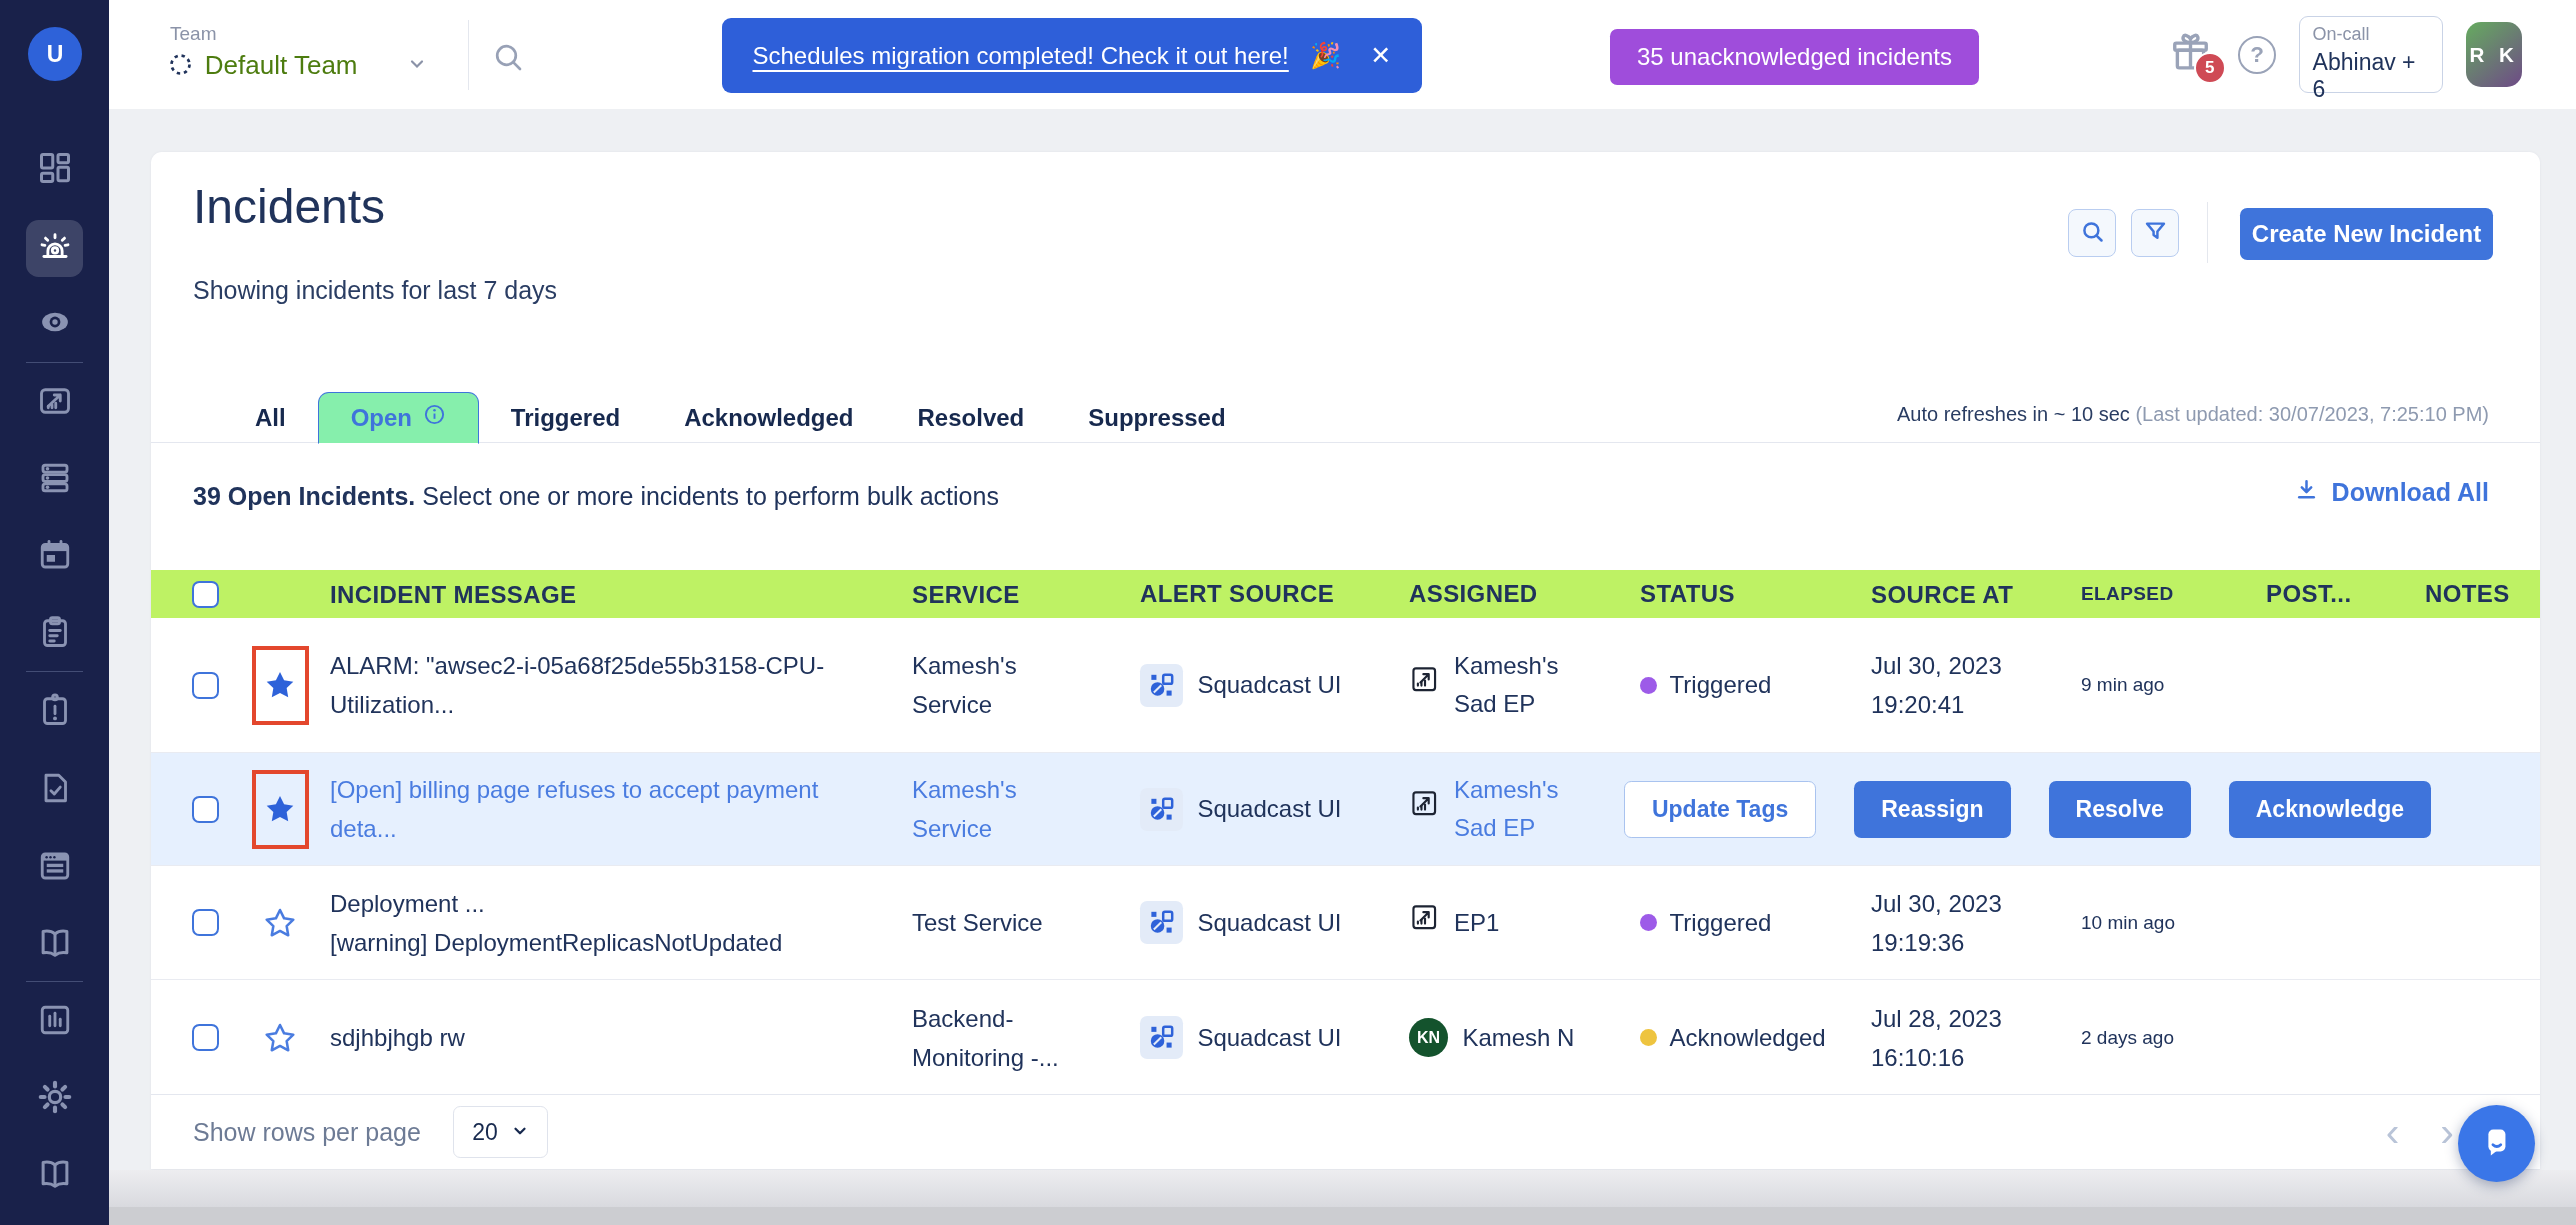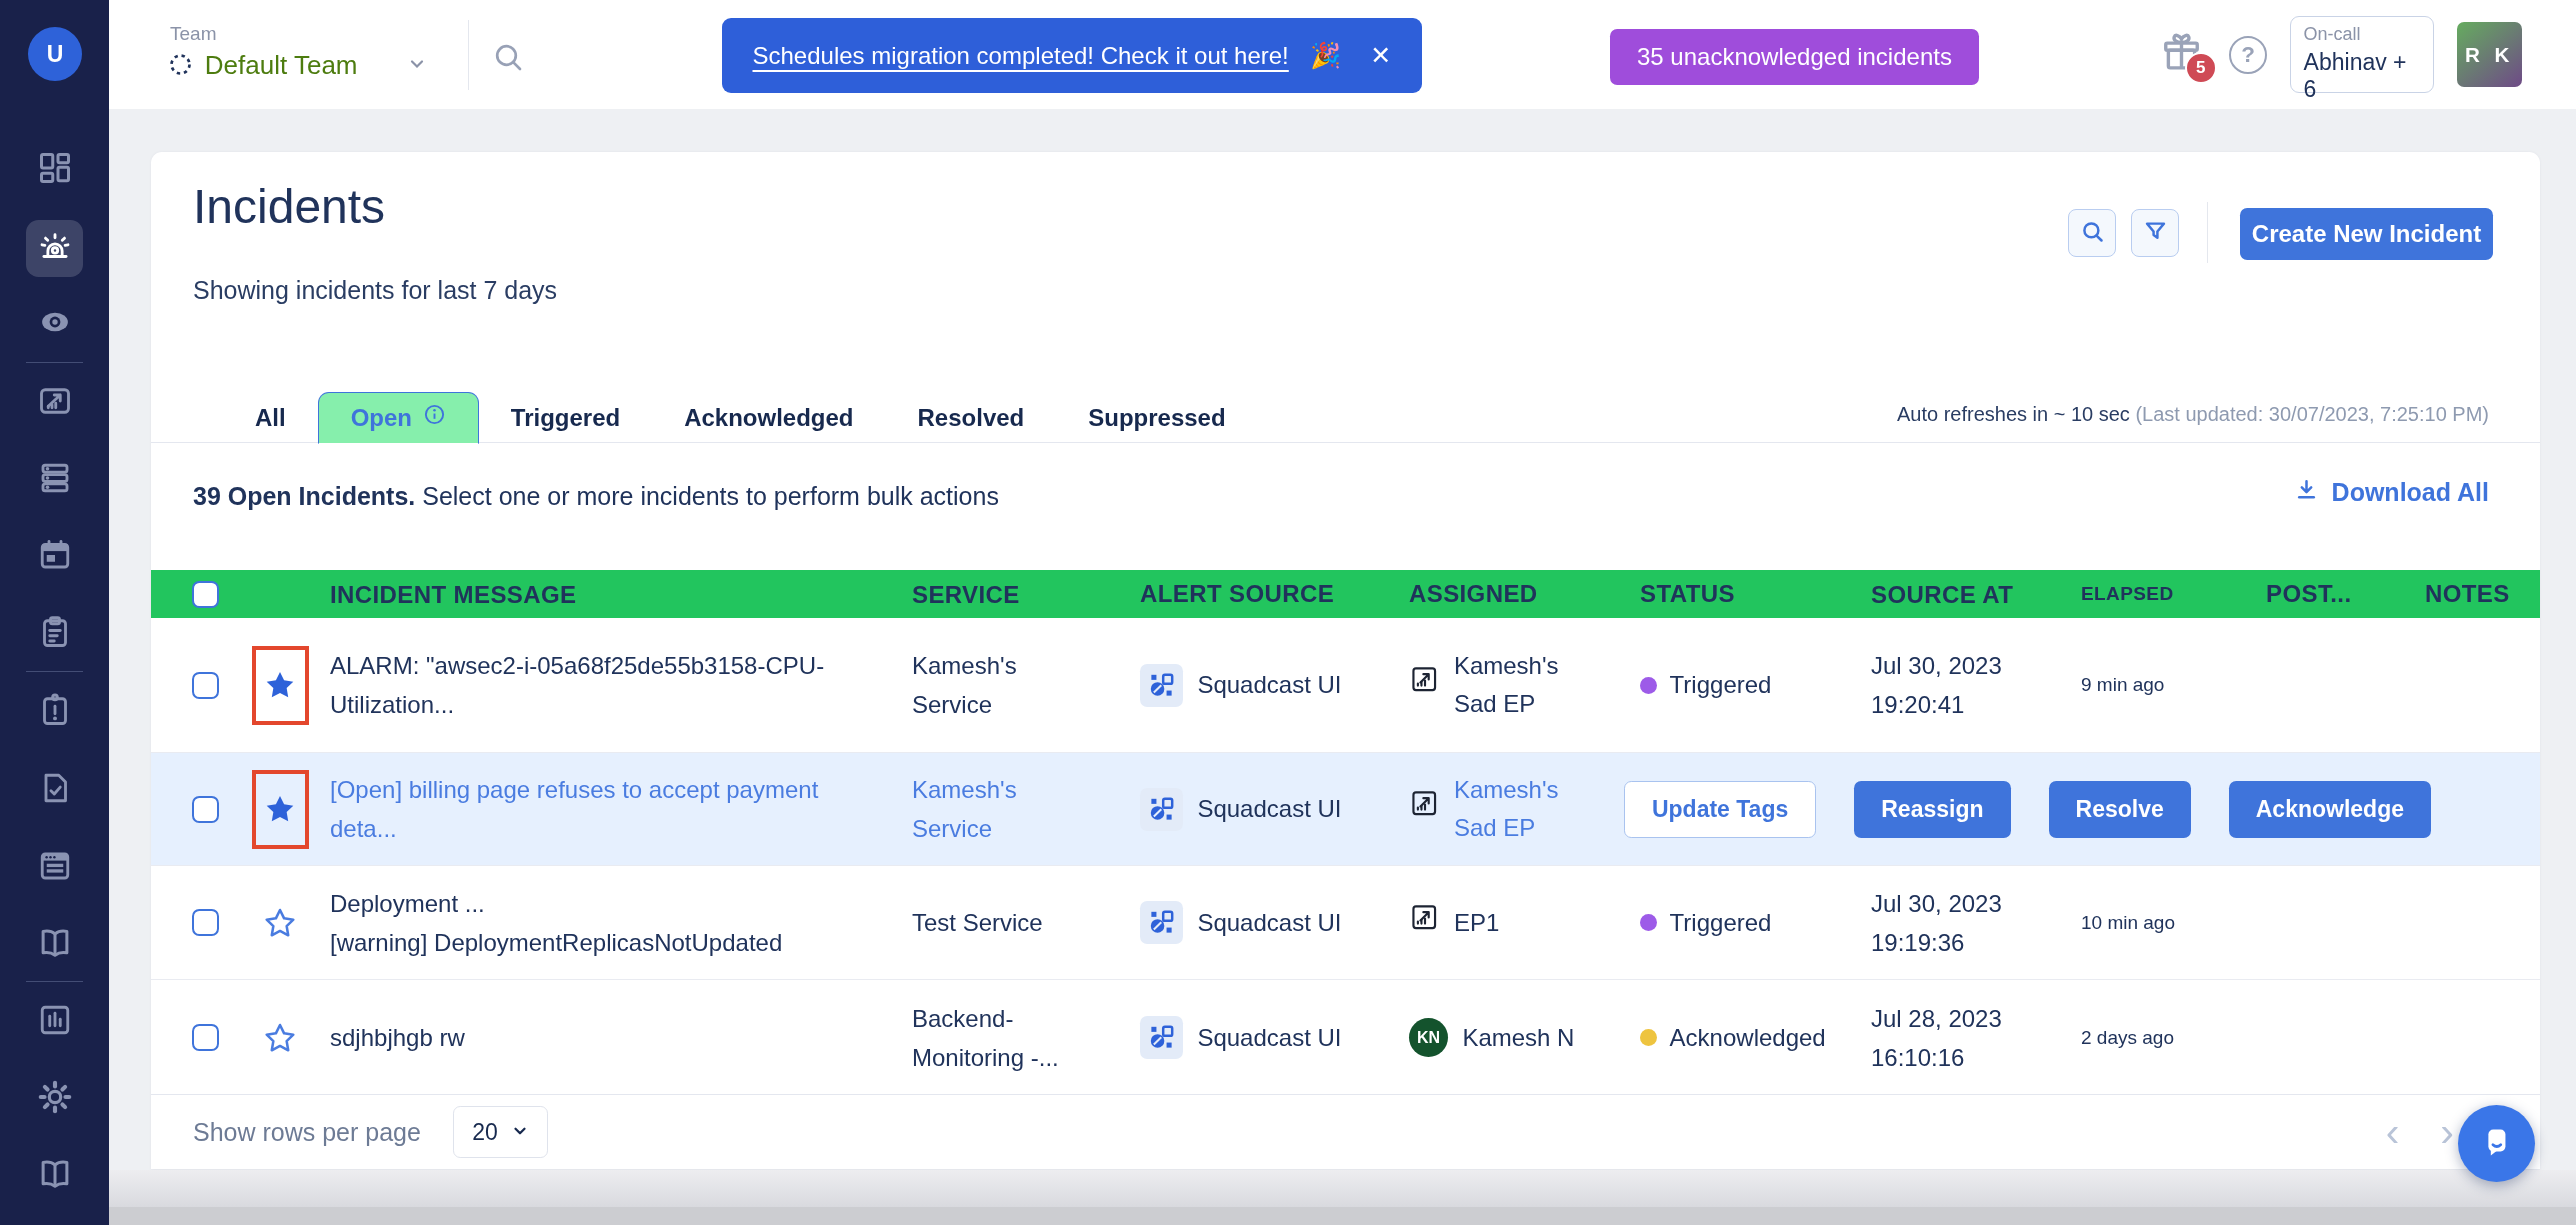--- a/index.html
+++ b/index.html
@@ -25,21 +25,21 @@
   .top-right { position:absolute; right:54px; top:0; height:109px; display:flex; align-items:center; gap:23px; }
   .gift-wrap { position:relative; width:47px; height:52px; cursor:pointer; }
   .gift-badge { position:absolute; right:-10.8px; bottom:-3.6px; width:32px; height:32px; border-radius:50%;
                 background:#cf4a55; border:2.7px solid #fff; color:#fff; font-size:17px; font-weight:700;
                 display:flex; align-items:center; justify-content:center; }
   .help-circle { width:38px; height:38px; border-radius:50%; border:2.7px solid #9aa3b8; color:#9aa3b8;
                  font-size:22.4px; font-weight:700; display:flex; align-items:center; justify-content:center; cursor:pointer; }
   .oncall-box { width:144px; height:77px; border:1.8px solid #c9d3e6; border-radius:9px; padding:7.2px 12.6px; cursor:pointer; }
   .oncall-label { font-size:18px; color:#8b93a8; }
   .oncall-value { font-size:23px; color:#20335b; font-weight:500; margin-top:3.6px; }
-  .profile-avatar { width:65px; height:65px; border-radius:7px; background:linear-gradient(140deg,#66a761 5%,#6e4f85 95%);
+  .profile-avatar { width:56px; height:65px; border-radius:15px; background:linear-gradient(140deg,#66a761 5%,#6e4f85 95%);
                     color:#fff; font-size:20.6px; font-weight:600; letter-spacing:4.5px;
                     display:flex; align-items:center; justify-content:center; cursor:pointer; }
 
   
   .sidebar { position:absolute; left:0; top:0; width:109px; height:1225px; background:#19214a; z-index:2; }
   .user-avatar { position:absolute; left:28px; top:27px; width:54px; height:54px; border-radius:50%;
                  background:#2e62d9; color:#fff; font-size:23px; font-weight:600;
                  display:flex; align-items:center; justify-content:center; cursor:pointer; }
   .nav-item { position:absolute; left:26px; width:57px; height:57px; display:flex; align-items:center;
               justify-content:center; border-radius:12.6px; cursor:pointer; }
@@ -68,21 +68,21 @@
   .refresh-main { color:#2a3d63; }
   .refresh-sub { color:#8e9ab0; }
 
   .bulk-row { position:absolute; left:42px; top:330px; font-size:25px; color:#20335b; }
   .bulk-bold { font-weight:700; }
   .download-all { position:absolute; right:51px; top:325px; display:flex; align-items:center; gap:12.6px;
                   color:#3f74db; font-size:25px; font-weight:700; cursor:pointer; }
 
   
   .table-wrap { position:absolute; left:0; top:418px; width:100%; height:524px; overflow:hidden; }
-  .thead { height:48px; background:#22c55e; display:flex; align-items:center; font-size:20px; font-weight:700;
+  .thead { height:48px; background:#bef264; display:flex; align-items:center; font-size:20px; font-weight:700;
            color:#6e7d98; letter-spacing:0.4px; }
   .trow { display:flex; align-items:center; border-bottom:0.9px solid #e9ebf1; position:relative; background:#fff; }
   .trow.hovered { background:#e6f0fe; }
   .c-check { width:79px; padding-left:41px; display:flex; align-items:center; }
   .c-star { width:100px; display:flex; align-items:center; justify-content:center; }
   .c-msg { width:582px; padding-right:32px; font-size:24px; color:#20335b; line-height:39px; }
   .c-svc { width:228px; font-size:24px; color:#20335b; line-height:39px; }
   .c-alert { width:269px; display:flex; align-items:center; gap:14.4px; font-size:24px; color:#20335b; }
   .c-asg { width:231px; display:flex; align-items:center; gap:14.4px; font-size:24px; color:#20335b; line-height:38px; }
   .c-status { width:231px; display:flex; align-items:center; gap:12.6px; font-size:24px; color:#20335b; }

